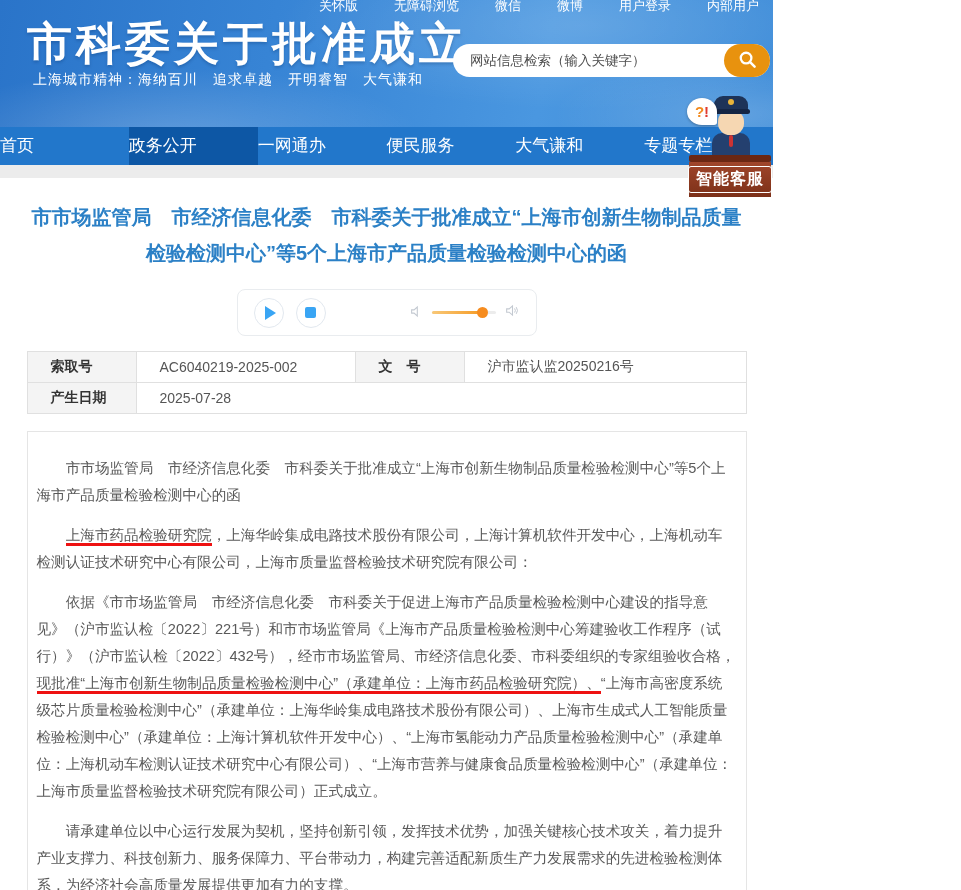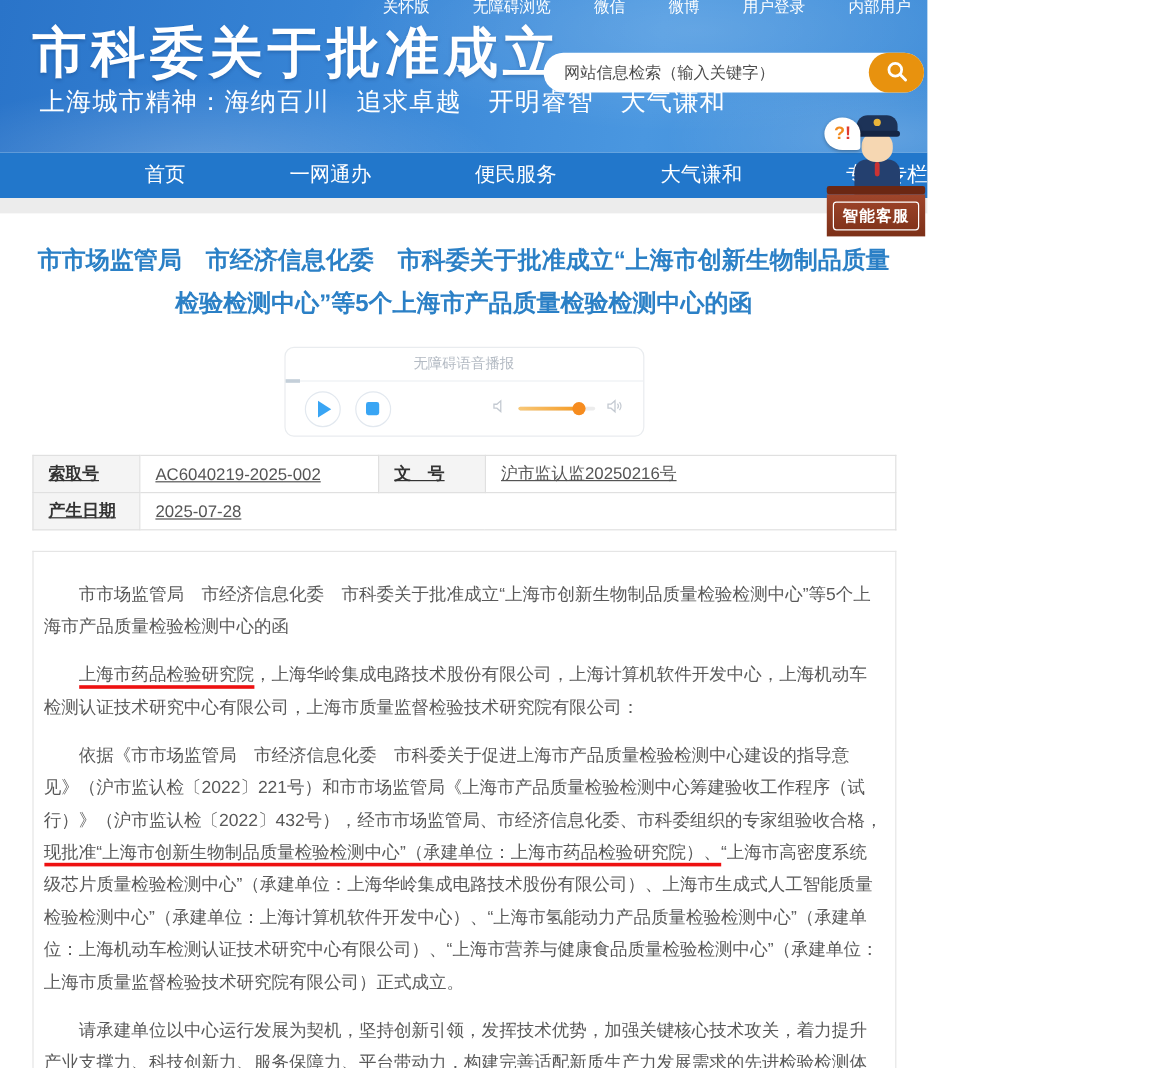--- a/index.html
+++ b/index.html
@@ -9,67 +9,67 @@
   
   .top-header{position:relative;height:127px;
     background:
       radial-gradient(ellipse 420px 120px at 22% 110%, rgba(255,255,255,.22), rgba(255,255,255,0) 60%),
       radial-gradient(ellipse 500px 140px at 75% 20%, rgba(255,255,255,.15), rgba(255,255,255,0) 60%),
       radial-gradient(ellipse 300px 90px at 95% 90%, rgba(255,255,255,.18), rgba(255,255,255,0) 60%),
       linear-gradient(100deg,#2a74c9 0%,#3784d5 35%,#4a97e0 70%,#3c8bd8 100%);}
   .top-links{position:absolute;top:-3px;right:14px;display:flex;gap:36px;}
   .top-link{color:#fff;font-size:13px;text-decoration:none;cursor:pointer;white-space:nowrap;}
   .site-title{position:absolute;left:27px;top:14px;color:#fff;font-size:45px;font-weight:bold;letter-spacing:4px;text-shadow:0 2px 3px rgba(0,40,90,.25);}
-  .slogan{position:absolute;left:33px;top:71px;color:#fff;font-size:21px;letter-spacing:1px;}
+  .slogan{position:absolute;left:33px;top:71px;color:#fff;font-size:14px;letter-spacing:1px;}
   .search{position:absolute;right:3px;top:44px;width:317px;height:33px;background:#fff;border-radius:17px;}
   .search input{position:absolute;left:0;top:0;width:255px;height:33px;border:none;outline:none;background:transparent;padding:0 4px 0 17px;font-size:13.5px;color:#333;font-family:inherit;}
   .search input::placeholder{color:#4d4d4d;opacity:1;}
   .search-btn{position:absolute;right:0;top:0;width:46px;height:33px;background:#e8920e;border:none;border-radius:17px;cursor:pointer;display:flex;align-items:center;justify-content:center;}
 
   
   .nav{display:flex;height:38px;background:#2277cb;}
-  .nav-item{flex:1;text-align:right;line-height:38px;color:#fff;font-size:17px;cursor:pointer;}
+  .nav-item{flex:1;text-align:left;line-height:38px;color:#fff;font-size:17px;cursor:pointer;}
   .nav-item.active{background:#0d57a5;}
   .strip{height:13px;background:#ececec;}
 
   
   .mascot{position:absolute;top:94px;right:2px;width:82px;z-index:30;cursor:pointer;}
   .bubble{position:absolute;top:4px;left:-2px;width:30px;height:27px;background:#fff;border-radius:50% 50% 10% 50%;box-shadow:0 1px 3px rgba(0,0,0,.3);display:flex;align-items:center;justify-content:center;font-weight:bold;font-size:15px;z-index:3;}
   .bubble .q{color:#f28a1d;}
   .bubble .ex{color:#e03a2f;}
   .officer{position:relative;width:58px;height:68px;margin:0 auto;}
   .cap{position:absolute;top:2px;left:13px;width:34px;height:15px;background:#1d3358;border-radius:9px 9px 3px 3px;z-index:2;}
   .cap::after{content:'';position:absolute;bottom:-3px;left:-2px;width:38px;height:5px;background:#142544;border-radius:3px;}
   .cap-badge{position:absolute;top:3px;left:14px;width:6px;height:6px;background:#e8b43a;border-radius:50%;}
   .face{position:absolute;top:16px;left:17px;width:26px;height:25px;background:#f6d7b2;border-radius:46%;z-index:1;}
   .torso{position:absolute;top:39px;left:11px;width:38px;height:30px;background:#24406f;border-radius:10px 10px 0 0;}
   .torso::after{content:'';position:absolute;top:2px;left:17px;width:4px;height:12px;background:#c33;border-radius:2px;}
   .podium{position:relative;margin-top:-7px;width:82px;}
   .podium-top{height:7px;background:#6b2713;border-radius:2px;}
   .podium-body{height:35px;background:linear-gradient(#a0462b,#7c3018);display:flex;align-items:center;justify-content:center;}
-  .sign{border:1px solid #fff;border-radius:3px;color:#fff;font-size:13px;font-weight:bold;padding:2px 7px;letter-spacing:1px;white-space:nowrap;}
+  .sign{border:1px solid #fff;border-radius:3px;color:#fff;font-size:16px;font-weight:bold;padding:2px 7px;letter-spacing:1px;white-space:nowrap;}
 
   
   .content{position:relative;height:712px;overflow:hidden;background:#fff;}
   .article-title{width:724px;margin:21px auto 0;text-align:center;color:#2b80c6;font-size:20px;font-weight:bold;line-height:1.8;}
 
   .audio{width:300px;margin:18px auto 0;border:1px solid #e9ecef;border-radius:8px;background:#fff;box-sizing:border-box;}
   .audio-title{position:relative;height:27px;line-height:27px;text-align:center;color:#b3bac3;font-size:12px;border-bottom:1px solid #edf0f3;}
   .audio-title::before{content:'';position:absolute;left:0;bottom:-2px;width:12px;height:3px;background:#c4cfd9;}
   .audio-controls{height:45px;display:flex;align-items:center;padding:0 16px;}
   .btn-circle{width:30px;height:30px;border:1px solid #e2e8ef;border-radius:50%;background:#fff;display:flex;align-items:center;justify-content:center;margin-right:12px;cursor:pointer;padding:0;}
   .play-tri{width:0;height:0;border-left:11px solid #39a5f4;border-top:7px solid transparent;border-bottom:7px solid transparent;margin-left:4px;}
   .stop-sq{width:11px;height:11px;background:#39a5f4;border-radius:2px;}
   .vol{margin-left:auto;display:flex;align-items:center;gap:9px;}
   .track{position:relative;width:64px;height:3px;background:#ececec;border-radius:2px;cursor:pointer;}
   .fill{width:80%;height:3px;background:linear-gradient(90deg,#f8c878,#f59a23);border-radius:2px;}
   .knob{position:absolute;left:calc(80% - 6px);top:-4px;width:11px;height:11px;background:#f68c1f;border-radius:50%;}
 
   .meta-table{width:720px;margin:15px auto 0;border-collapse:collapse;font-size:14px;color:#555;}
-  .meta-table td{border:1px solid #e0e0e0;height:30px;padding:0 13px;text-decoration:underline;}
+  .meta-table td{border:1px solid #e0e0e0;height:30px;padding:0 23px;}
   .meta-table td.mlabel{width:62px;background:#f4f4f4;color:#333;font-weight:bold;white-space:nowrap;}
   .meta-table td.v1{width:172px;}
   .meta-table td.l2{width:62px;}
 
   .article-box{width:720px;margin:17px auto 0;border:1px solid #e5e5e5;border-bottom:none;box-sizing:border-box;padding:10px 9px 40px;min-height:480px;}
   .article-box p{margin:13px 0;color:#595959;font-size:14.6px;line-height:1.85;text-indent:2em;}
   .article-box .u{border-bottom:3px solid #ee1111;}
 </style>
 </head>
 <body>
@@ -95,20 +95,21 @@
               <circle cx="8.5" cy="8.5" r="5.6" fill="none" stroke="#fff" stroke-width="2.4"></circle>
               <line x1="13" y1="13" x2="17.5" y2="17.5" stroke="#fff" stroke-width="2.6" stroke-linecap="round"></line>
             </svg>
         </span>
       </button>
     </div>
   </div>
 
   <div class="nav" id="nav">
       <div class="nav-item">首页</div>
+      <div class="nav-item active">政务公开</div>
       <div class="nav-item">一网通办</div>
       <div class="nav-item">便民服务</div>
       <div class="nav-item">大气谦和</div>
       <div class="nav-item">专题专栏</div>
     </div>
   <div class="strip"></div>
 
   <div class="mascot">
     <div class="bubble">
         <span class="q">?</span>
@@ -126,21 +127,20 @@
       <div class="podium-body">
           <span class="sign">智能客服</span>
         </div>
     </div>
   </div>
 
   <div class="content">
     <div class="article-title">市市场监管局　市经济信息化委　市科委关于批准成立“上海市创新生物制品质量检验检测中心”等5个上海市产品质量检验检测中心的函</div>
 
     <div class="audio">
-      <div class="audio-title">无障碍语音播报</div>
       <div class="audio-controls">
         <button class="btn-circle">
             <span class="play-tri"></span>
           </button>
         <button class="btn-circle">
             <span class="stop-sq"></span>
           </button>
         <div class="vol">
           <span>
             <svg width="13" height="13" viewBox="0 0 16 16">

